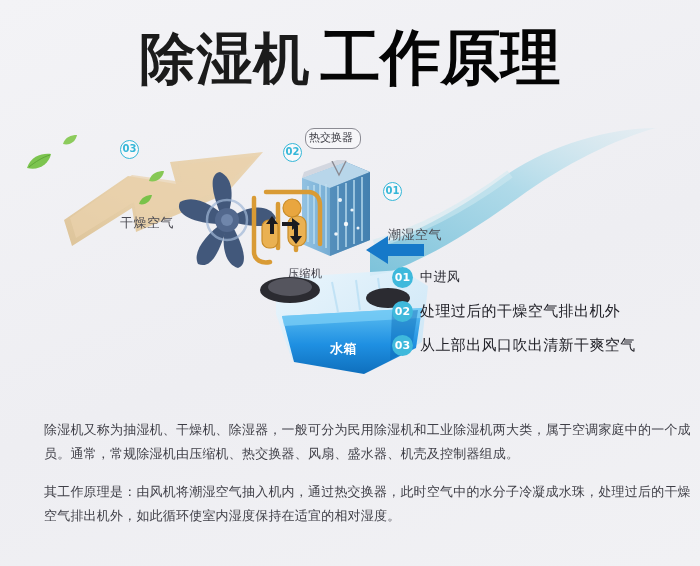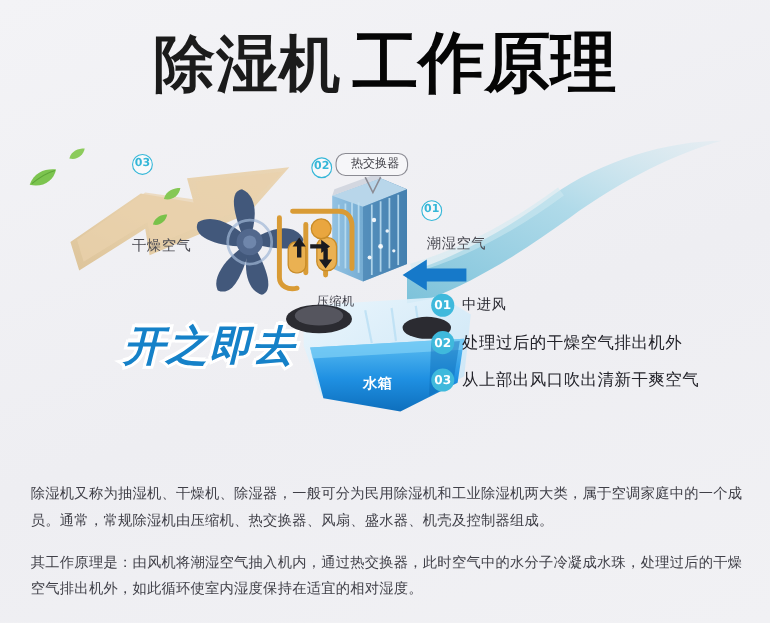--- a/index.html
+++ b/index.html
@@ -86,22 +86,22 @@
 
   
   .compressor { position: absolute; left: 248px; top: 68px; width: 80px; height: 86px; }
 
   
   .tank { position: absolute; left: 272px; top: 150px; width: 160px; height: 110px; }
 
   
   .bubble {
     position: absolute;
-    left: 305px; top: 21px;
-    padding: 2px 7px 3px 13px;
+    left: 305px; top: 10px;
+    padding: 2px 7px 3px 3px;
     border: 1.4px solid #8b8b93;
     border-radius: 9px;
     background: rgba(246,246,248,0.92);
     font-size: 11px;
     color: #3c3c44;
     line-height: 14px;
     white-space: nowrap;
   }
   .bubble-tail {
     position: absolute;
@@ -128,21 +128,21 @@
 
   
   .cap {
     position: absolute;
     font-size: 13px;
     color: #4a4a52;
     white-space: nowrap;
     letter-spacing: 0.5px;
   }
   .cap-dry   { left: 120px; top: 96px; }
-  .cap-humid { left: 388px; top: 94px; }
+  .cap-humid { left: 388px; top: 108px; }
   .cap-comp  { left: 258px; top: 148px; font-size: 11px; color: #3a3a44; margin-left: 30px; }
   .cap-tank  { left: 330px; top: 222px; color: #ffffff; font-size: 13px; font-weight: 600; }
 
   
   .legend {
     position: absolute;
     left: 392px; top: 260px;
     width: 300px;
   }
   .legend-row {
@@ -187,23 +187,22 @@
        3px 0 0 #ffffff, -3px 0 0 #ffffff,
        0 3px 0 #ffffff, 0 -3px 0 #ffffff,
        2px 2px 0 #ffffff, -2px 2px 0 #ffffff,
        2px -2px 0 #ffffff, -2px -2px 0 #ffffff;
     white-space: pre-line;
   }
 
   
   .body-copy {
     position: absolute;
-    left: 28px; top: 418px;
+    left: 44px; top: 418px;
     width: 648px;
-    margin-top: 20px;
   }
   .para {
     font-size: 13px;
     line-height: 24px;
     color: #3f3f47;
     letter-spacing: 0.2px;
     margin-bottom: 14px;
   }
 </style>
 </head>
@@ -371,21 +370,20 @@
       <span class="legend-badge">02</span>
       <span class="legend-text">处理过后的干燥空气排出机外</span>
     </div>
     <div class="legend-row">
       <span class="legend-badge">03</span>
       <span class="legend-text">从上部出风口吹出清新干爽空气</span>
     </div>
   </div>
 
   <div class="overlay">
-    <div>开之即去</div>
   </div>
 
   <div class="body-copy">
     <p class="para">除湿机又称为抽湿机、干燥机、除湿器，一般可分为民用除湿机和工业除湿机两大类，属于空调家庭中的一个成员。通常，常规除湿机由压缩机、热交换器、风扇、盛水器、机壳及控制器组成。</p>
     <p class="para">其工作原理是：由风机将潮湿空气抽入机内，通过热交换器，此时空气中的水分子冷凝成水珠，处理过后的干燥空气排出机外，如此循环使室内湿度保持在适宜的相对湿度。</p>
   </div>
 
 </div>
 
 </body></html>

